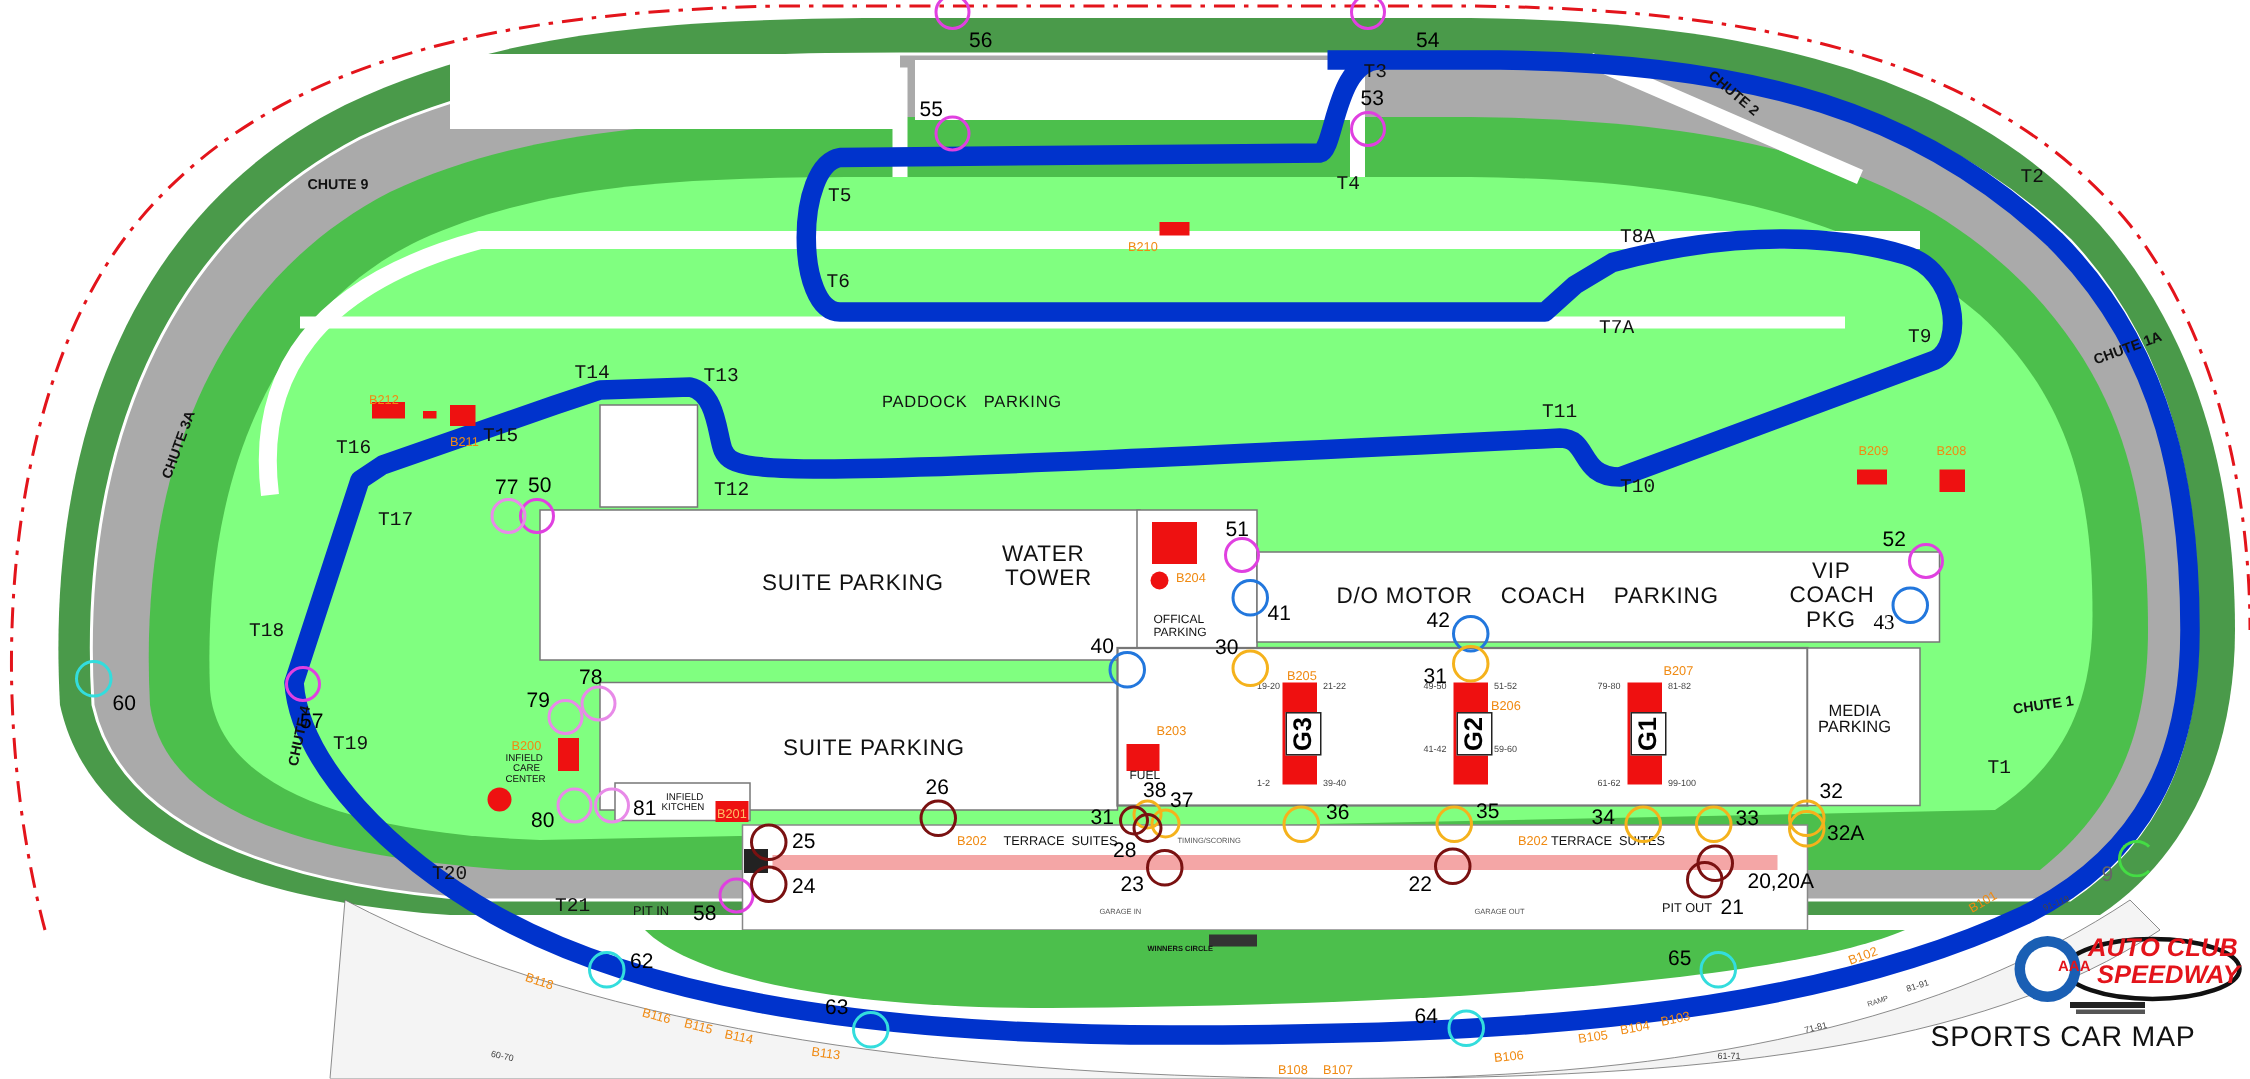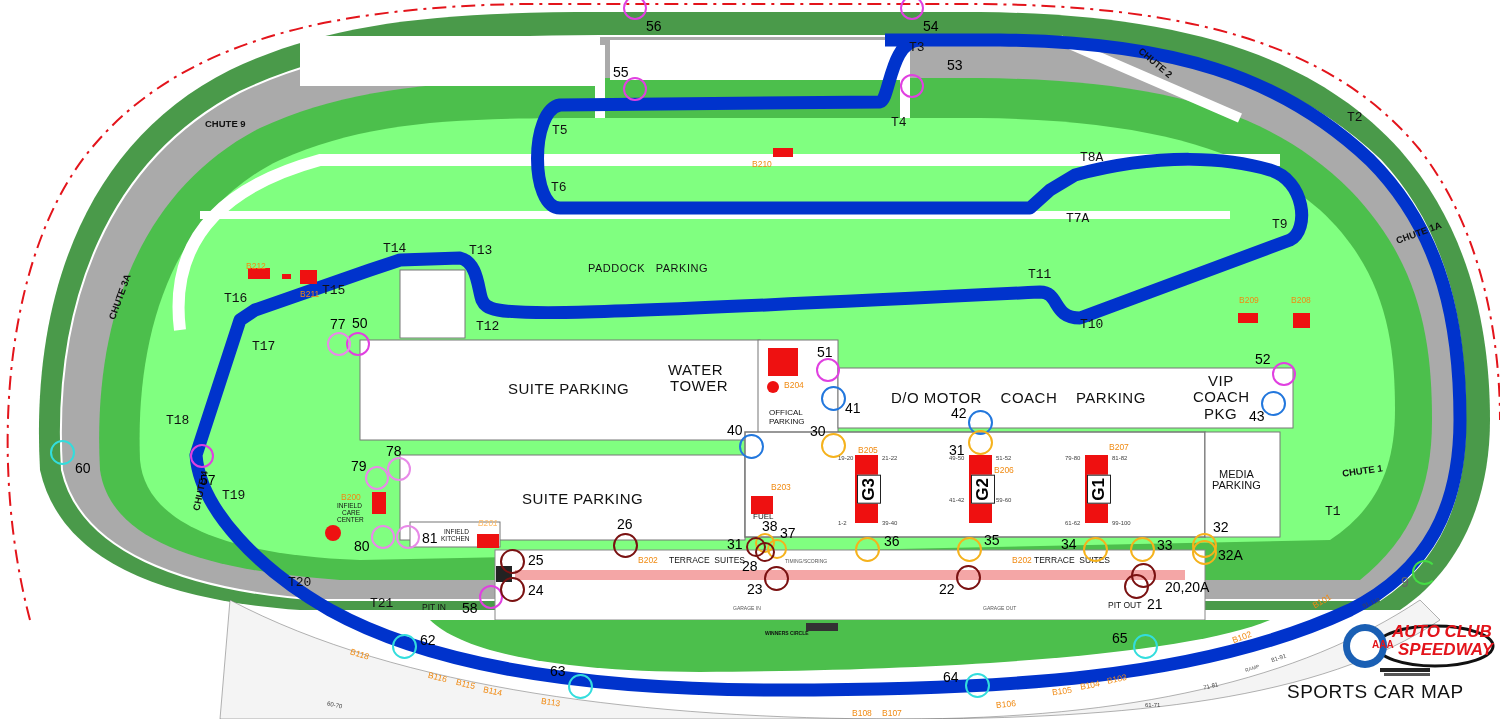--- a/index.html
+++ b/index.html
@@ -128,21 +128,21 @@
 <span class="lbl area-sm" style="left:1034px;top:556px;font-size:8.5px;white-space:pre;">TERRACE  SUITES</span>
 <span class="lbl area-sm" style="left:785px;top:559px;font-size:5px;color:#555;">TIMING/SCORING</span>
 <span class="lbl area-sm" style="left:733px;top:606px;font-size:5px;color:#555;">GARAGE IN</span>
 <span class="lbl area-sm" style="left:983px;top:606px;font-size:5px;color:#555;">GARAGE OUT</span>
 <span class="lbl area-sm" style="left:765px;top:631px;font-size:5px;font-weight:bold;">WINNERS CIRCLE</span>
 <span class="lbl area-sm" style="left:422px;top:603px;font-size:8.5px;">PIT IN</span>
 <span class="lbl area-sm" style="left:1108px;top:601px;font-size:8.5px;">PIT OUT</span>
 <span class="lbl area-sm" style="left:1245px;top:666px;font-size:5px;color:#555;transform:rotate(-18deg);">RAMP</span>
 
 <span class="lbl bldg" style="left:341px;top:493px;">B200</span>
-<span class="lbl bldg" style="left:478px;top:519px;color:#ffbb66;font-style:italic;">B201</span>
+<span class="lbl bldg" style="left:478px;top:538px;color:#ffbb66;">B201</span>
 <span class="lbl bldg" style="left:638px;top:556px;">B202</span>
 <span class="lbl bldg" style="left:1012px;top:556px;">B202</span>
 <span class="lbl bldg" style="left:771px;top:483px;">B203</span>
 <span class="lbl bldg" style="left:784px;top:381px;">B204</span>
 <span class="lbl bldg" style="left:858px;top:446px;">B205</span>
 <span class="lbl bldg" style="left:994px;top:446px;margin-top:20px;">B206</span>
 <span class="lbl bldg" style="left:1109px;top:443px;">B207</span>
 <span class="lbl bldg" style="left:1291px;top:296px;">B208</span>
 <span class="lbl bldg" style="left:1239px;top:296px;">B209</span>
 <span class="lbl bldg" style="left:752px;top:160px;">B210</span>
@@ -181,23 +181,23 @@
 <span class="lbl stall" style="left:1112px;top:455px;">81-82</span>
 <span class="lbl stall" style="left:1112px;top:520px;">99-100</span>
 
 <div class="ring" style="left:346px;top:332px;width:24px;height:24px;border-color:#e040e0;"></div>
 <span class="lbl num" style="left:352px;top:316px;">50</span>
 <div class="ring" style="left:816px;top:358px;width:24px;height:24px;border-color:#e040e0;"></div>
 <span class="lbl num" style="left:817px;top:345px;">51</span>
 <div class="ring" style="left:1272px;top:362px;width:24px;height:24px;border-color:#e040e0;"></div>
 <span class="lbl num" style="left:1255px;top:352px;">52</span>
 <div class="ring" style="left:900px;top:74px;width:24px;height:24px;border-color:#e040e0;"></div>
-<span class="lbl num" style="left:902px;top:58px;padding-left:45px;">53</span>
+<span class="lbl num" style="left:862px;top:58px;padding-left:45px;">53</span>
 <div class="ring" style="left:900px;top:-4px;width:24px;height:24px;border-color:#e040e0;"></div>
-<span class="lbl num" style="left:923px;top:19px;">54</span>
+<span class="lbl num" style="left:944px;top:19px;">54</span>
 <div class="ring" style="left:623px;top:77px;width:24px;height:24px;border-color:#e040e0;"></div>
 <span class="lbl num" style="left:613px;top:65px;">55</span>
 <div class="ring" style="left:623px;top:-4px;width:24px;height:24px;border-color:#e040e0;"></div>
 <span class="lbl num" style="left:609px;top:19px;margin-left:37px;">56</span>
 <div class="ring" style="left:190px;top:444px;width:24px;height:24px;border-color:#e040e0;"></div>
 <span class="lbl num" style="left:200px;top:473px;">57</span>
 <div class="ring" style="left:479px;top:585px;width:24px;height:24px;border-color:#e040e0;"></div>
 <span class="lbl num" style="left:462px;top:601px;">58</span>
 <div class="ring" style="left:327px;top:332px;width:24px;height:24px;border-color:#e88ae8;"></div>
 <span class="lbl num" style="left:330px;top:317px;">77</span>
@@ -210,21 +210,21 @@
 <div class="ring" style="left:396px;top:525px;width:24px;height:24px;border-color:#e88ae8;"></div>
 <span class="lbl num" style="left:422px;top:531px;">81</span>
 
 <div class="ring" style="left:739px;top:434px;width:25px;height:25px;border-color:#2277dd;"></div>
 <span class="lbl num" style="left:727px;top:423px;">40</span>
 <div class="ring" style="left:821px;top:386px;width:25px;height:25px;border-color:#2277dd;"></div>
 <span class="lbl num" style="left:845px;top:401px;">41</span>
 <div class="ring" style="left:968px;top:410px;width:25px;height:25px;border-color:#2277dd;"></div>
 <span class="lbl num" style="left:951px;top:406px;">42</span>
 <div class="ring" style="left:1261px;top:391px;width:25px;height:25px;border-color:#2277dd;"></div>
-<span class="lbl num" style="left:1249px;top:409px;">43</span>
+<span class="lbl num" style="left:1249px;top:409px;font-family:Liberation Serif, serif;">43</span>
 
 <div class="ring" style="left:821px;top:433px;width:25px;height:25px;border-color:#f5b21c;"></div>
 <span class="lbl num" style="left:810px;top:424px;">30</span>
 <div class="ring" style="left:968px;top:430px;width:25px;height:25px;border-color:#f5b21c;"></div>
 <span class="lbl num" style="left:949px;top:443px;">31</span>
 <div class="ring" style="left:1192px;top:533px;width:25px;height:25px;border-color:#f5b21c;"></div>
 <span class="lbl num" style="left:1213px;top:520px;">32</span>
 <div class="ring" style="left:1192px;top:540px;width:25px;height:25px;border-color:#f5b21c;"></div>
 <span class="lbl num" style="left:1218px;top:548px;">32A</span>
 <div class="ring" style="left:1130px;top:537px;width:25px;height:25px;border-color:#f5b21c;"></div>

